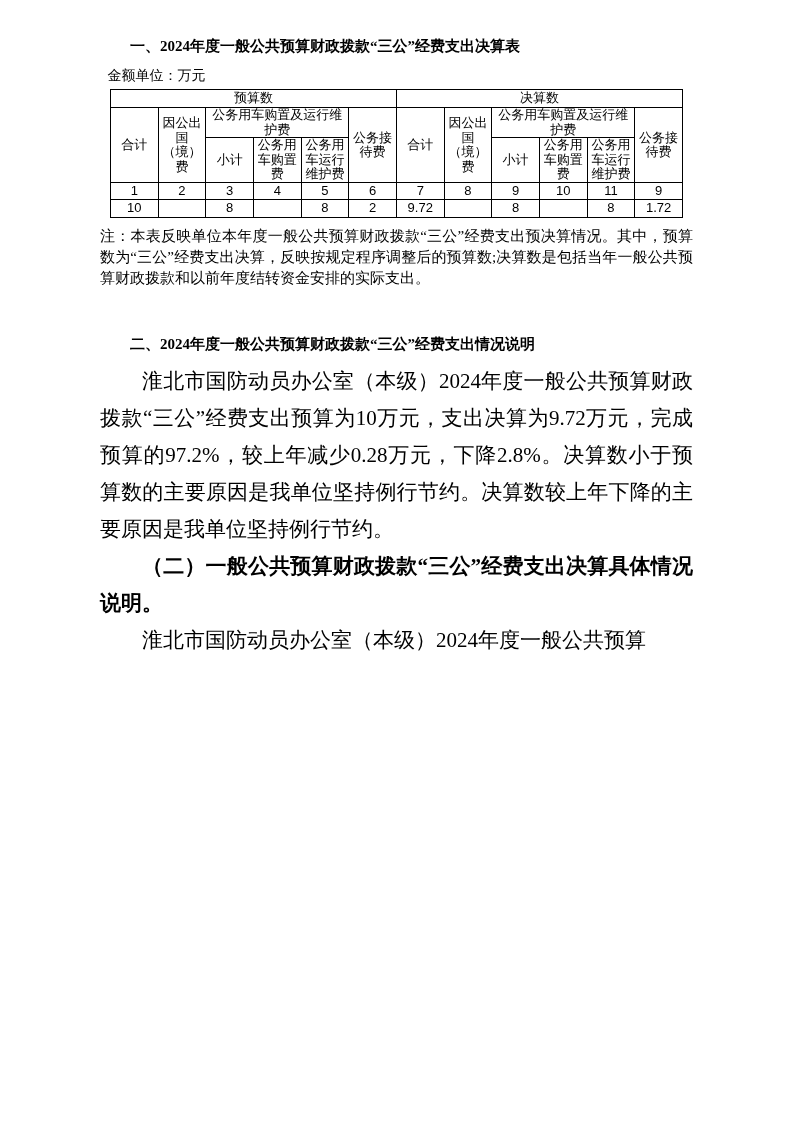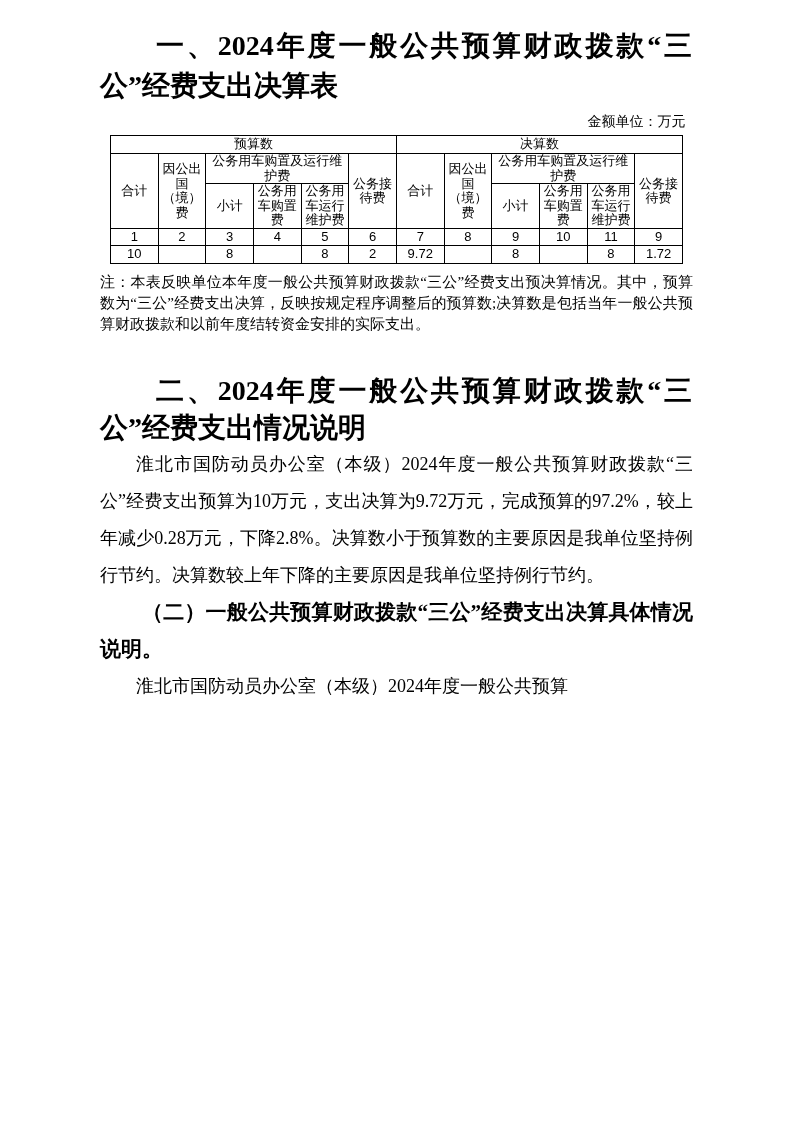--- a/index.html
+++ b/index.html
@@ -20,36 +20,36 @@
     margin: 0;
     padding-top: 100px;
     font-size: 27px;
     font-weight: bold;
     text-align: center;
     line-height: 47px;
     letter-spacing: 1px;
   }
   .sec-heading {
     margin: 26px 1px 0 0;
-    font-size: 28px;
+    font-size: 15px;
     font-weight: bold;
     line-height: 40px;
     text-indent: 2em;
     text-align: justify;
   }
   .sec-heading.flow {
     margin-top: 37px;
     line-height: 37px;
   }
   .unit-label {
-    margin-top: 6px;
+    margin-top: 0;
     width: 578px;
     margin-left: auto;
     margin-right: auto;
-    text-align: right;
+    text-align: left;
     font-size: 14px;
     line-height: 20px;
   }
   table.budget-table {
     width: 573px;
     margin: 3px auto 8px auto;
     border-collapse: collapse;
     table-layout: fixed;
     font-family: "Liberation Sans", "DejaVu Sans", sans-serif;
   }
@@ -77,21 +77,21 @@
   .sub-heading {
     margin: 0;
     font-size: 21px;
     font-weight: bold;
     line-height: 37px;
     text-indent: 2em;
     text-align: justify;
   }
   .body-para {
     margin: 0;
-    font-size: 18px;
+    font-size: 21px;
     line-height: 37px;
     text-indent: 2em;
     text-align: justify;
   }
 </style>
 </head>
 <body>
 
 <div class="page">
   <div class="content">

